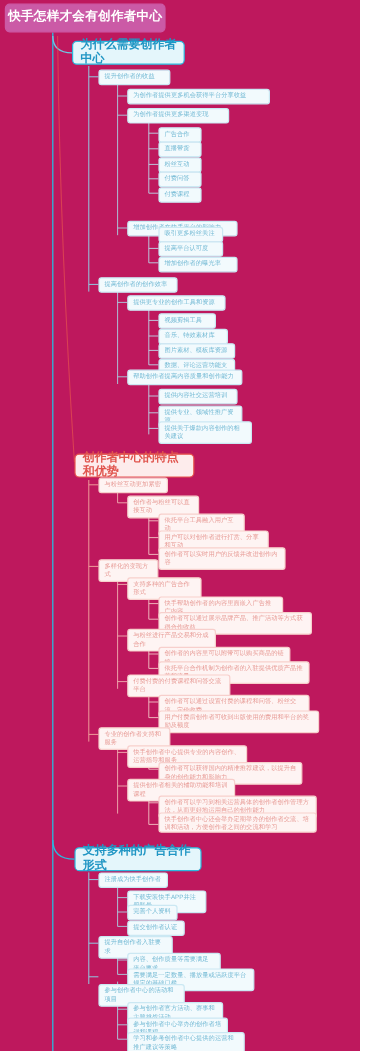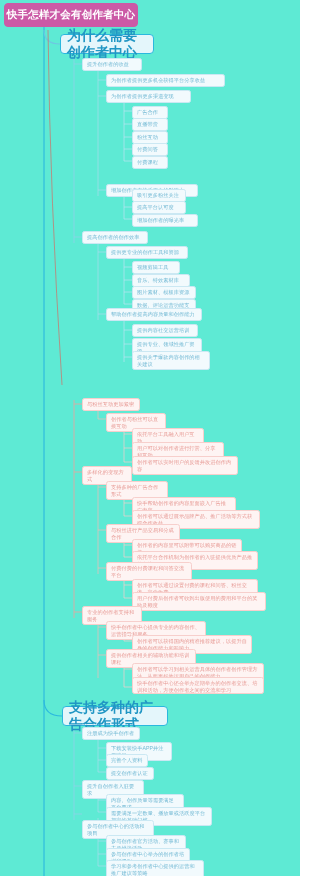--- a/index.html
+++ b/index.html
@@ -6,21 +6,21 @@
   html, body {
     margin: 0; padding: 0;
     width: 300px; height: 876px;
     background: #ffffff;
     font-family: "Liberation Sans", "DejaVu Sans", sans-serif;
     overflow: hidden;
   }
   #canvas {
     position: relative;
     width: 300px; height: 876px;
-    background: #5eead4;
+    background: #be185d;
   }
   svg.wires {
     position: absolute; left: 0; top: 0;
     width: 300px; height: 876px;
     pointer-events: none;
   }
   .node {
     position: absolute;
     border-radius: 3px;
     display: flex;
@@ -38,21 +38,21 @@
     color: #ffffff;
     font-size: 10.5px;
     font-weight: bold;
     justify-content: center;
     letter-spacing: 0.2px;
   }
   
   .n-sec {
     height: 20px;
     border-radius: 4px;
-    font-size: 14px;
+    font-size: 10px;
     font-weight: bold;
     justify-content: center;
     padding: 0 6px;
   }
   .sec-cyan {
     background: #E4F6FB;
     border: 1.3px solid #2BB8DE;
     color: #2196c4;
   }
   .sec-red {
@@ -214,20 +214,21 @@
   <div class="node n-item blue" style="left:132px; top:261px; width:48px;">视频剪辑工具</div>
   <div class="node n-item blue" style="left:132px; top:274px; width:58px;">音乐、特效素材库</div>
   <div class="node n-item blue" style="left:132px; top:286px; width:64px;">图片素材、模板库资源</div>
   <div class="node n-item blue" style="left:132px; top:299px; width:64px;">数据、评论运营功能支持</div>
 
   <div class="node n-item blue" style="left:106px; top:308px; width:96px;">帮助创作者提高内容质量和创作能力</div>
   <div class="node n-item blue" style="left:132px; top:324px; width:66px;">提供内容社交运营培训</div>
   <div class="node n-item blue" style="left:132px; top:338px; width:70px;">提供专业、领域性推广资源</div>
   <div class="node n-item blue" style="left:132px; top:351px; width:78px;">提供关于爆款内容创作的相关建议</div>
 
+  <div class="node n-sec sec-red" style="left:62px; top:378px; width:100px;">创作者中心的特点和优势</div>
 
   <div class="node n-item red" style="left:82px; top:398px; width:58px;">与粉丝互动更加紧密</div>
   <div class="node n-item red" style="left:106px; top:413px; width:60px;">创作者与粉丝可以直接互动</div>
   <div class="node n-item red" style="left:132px; top:428px; width:72px;">依托平台工具融入用户互动</div>
   <div class="node n-item red" style="left:132px; top:442px; width:92px;">用户可以对创作者进行打赏、分享和互动</div>
   <div class="node n-item red" style="left:132px; top:456px; width:106px;">创作者可以实时用户的反馈并改进创作内容</div>
 
   <div class="node n-item red" style="left:82px; top:466px; width:50px;">多样化的变现方式</div>
   <div class="node n-item red" style="left:106px; top:481px; width:62px;">支持多种的广告合作形式</div>
   <div class="node n-item red" style="left:132px; top:497px; width:104px;">快手帮助创作者的内容里面嵌入广告推广内容</div>

